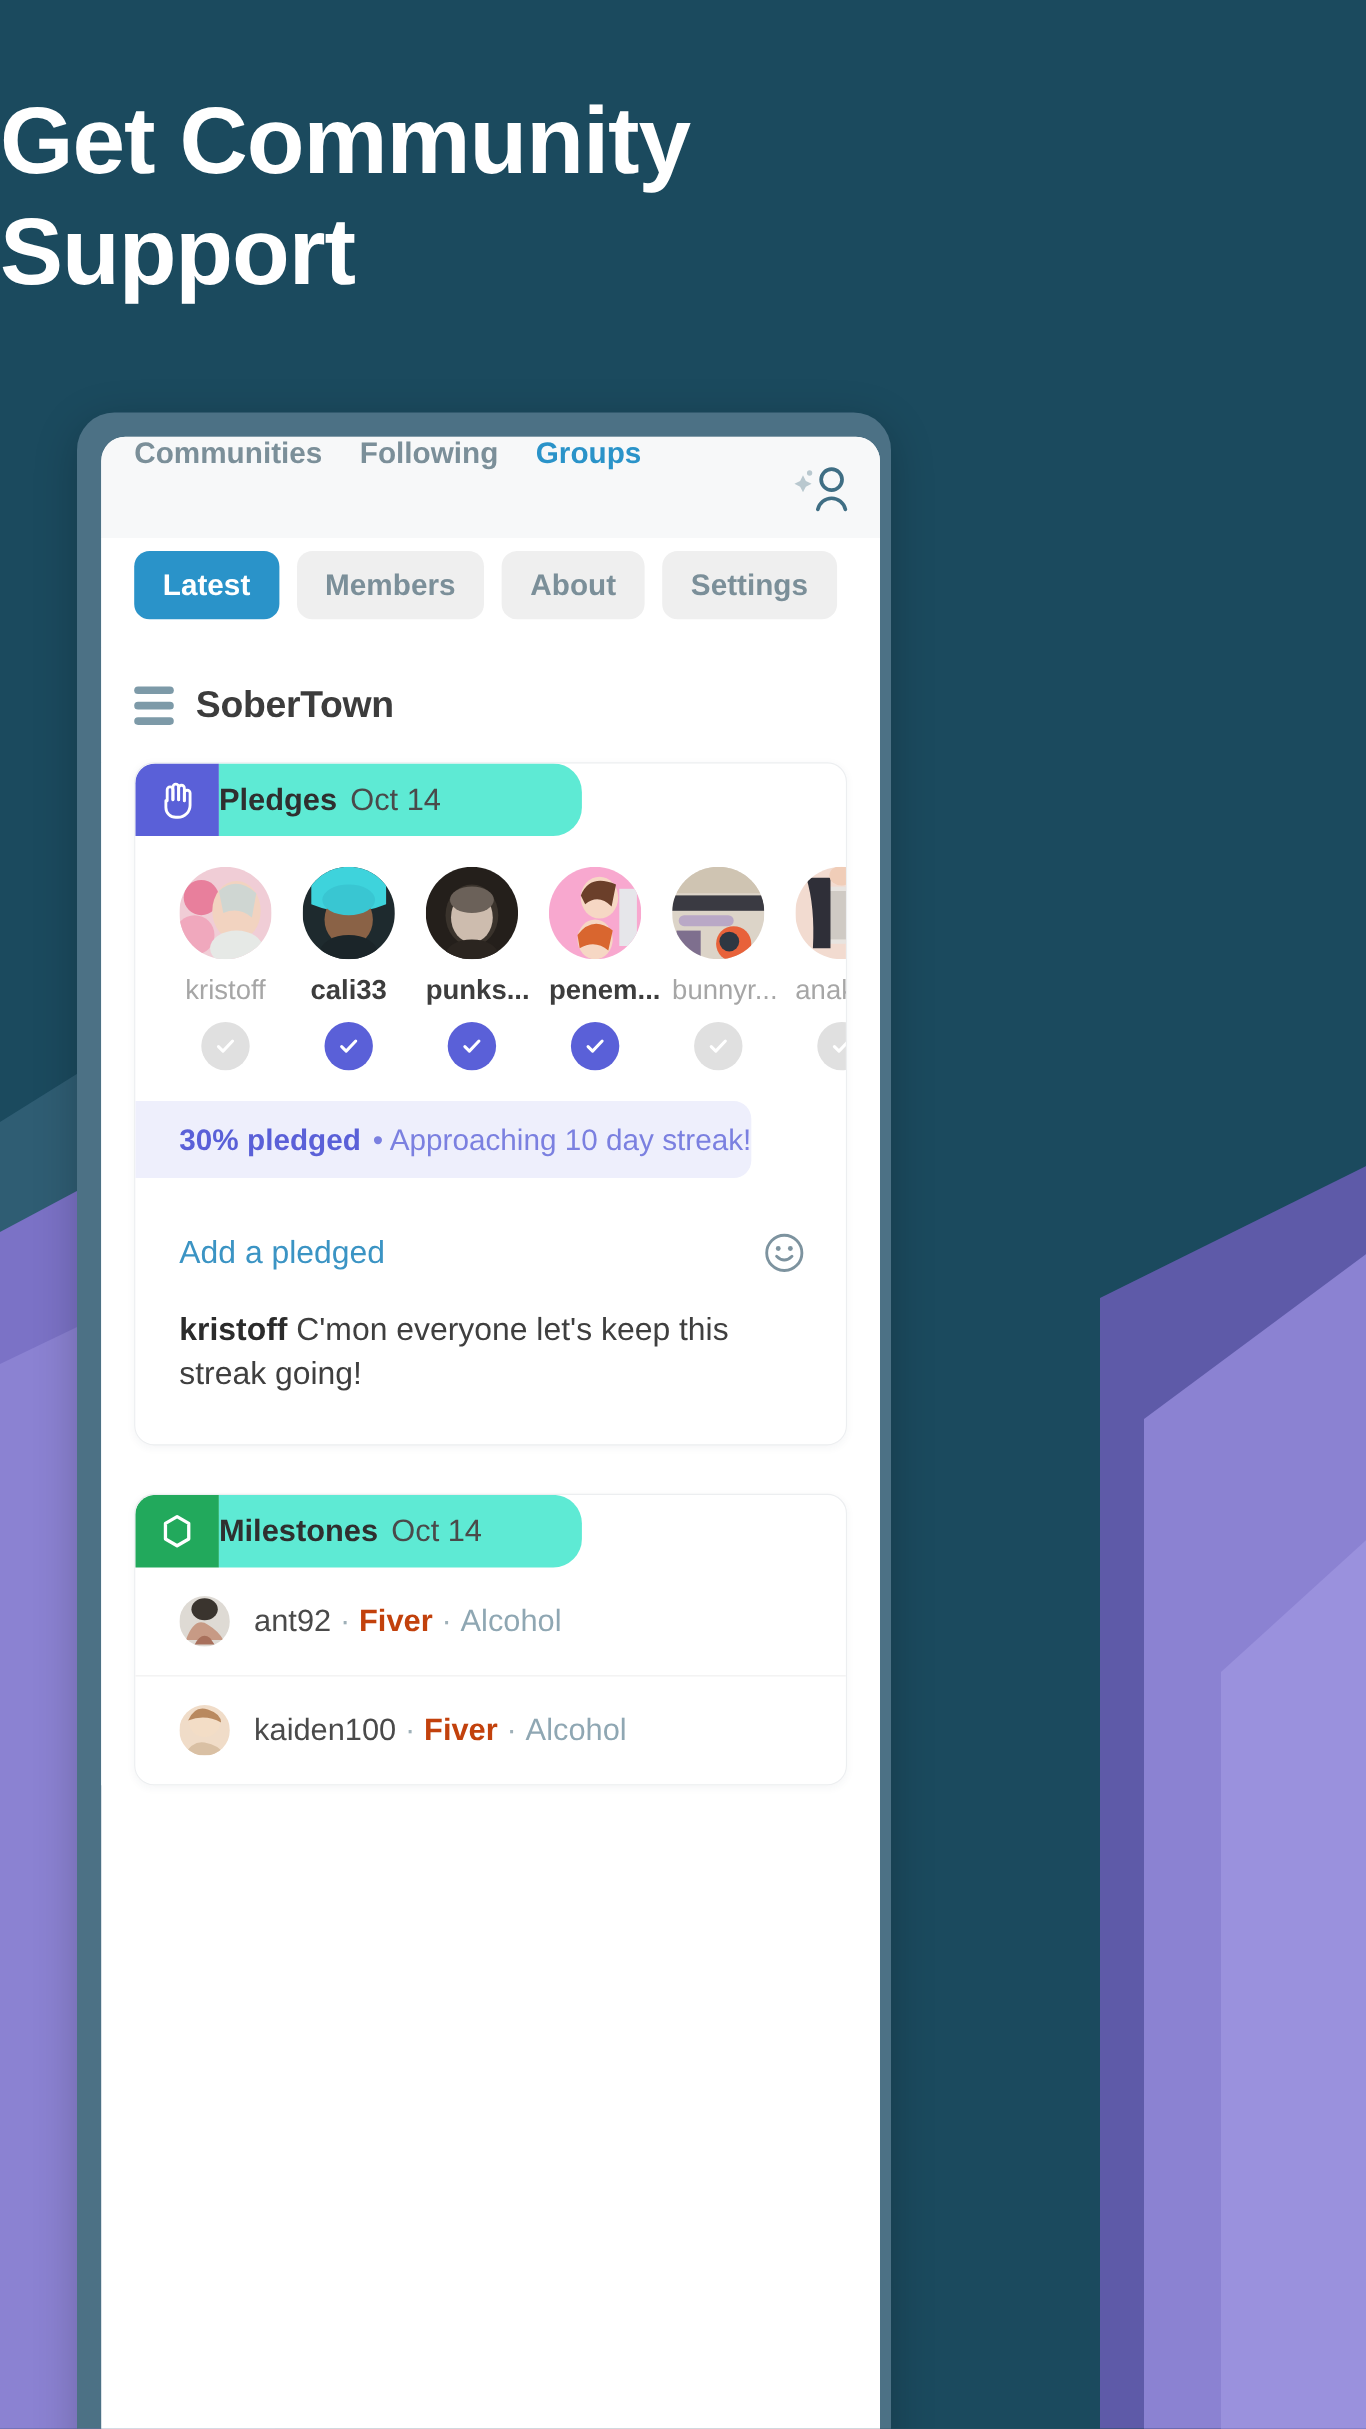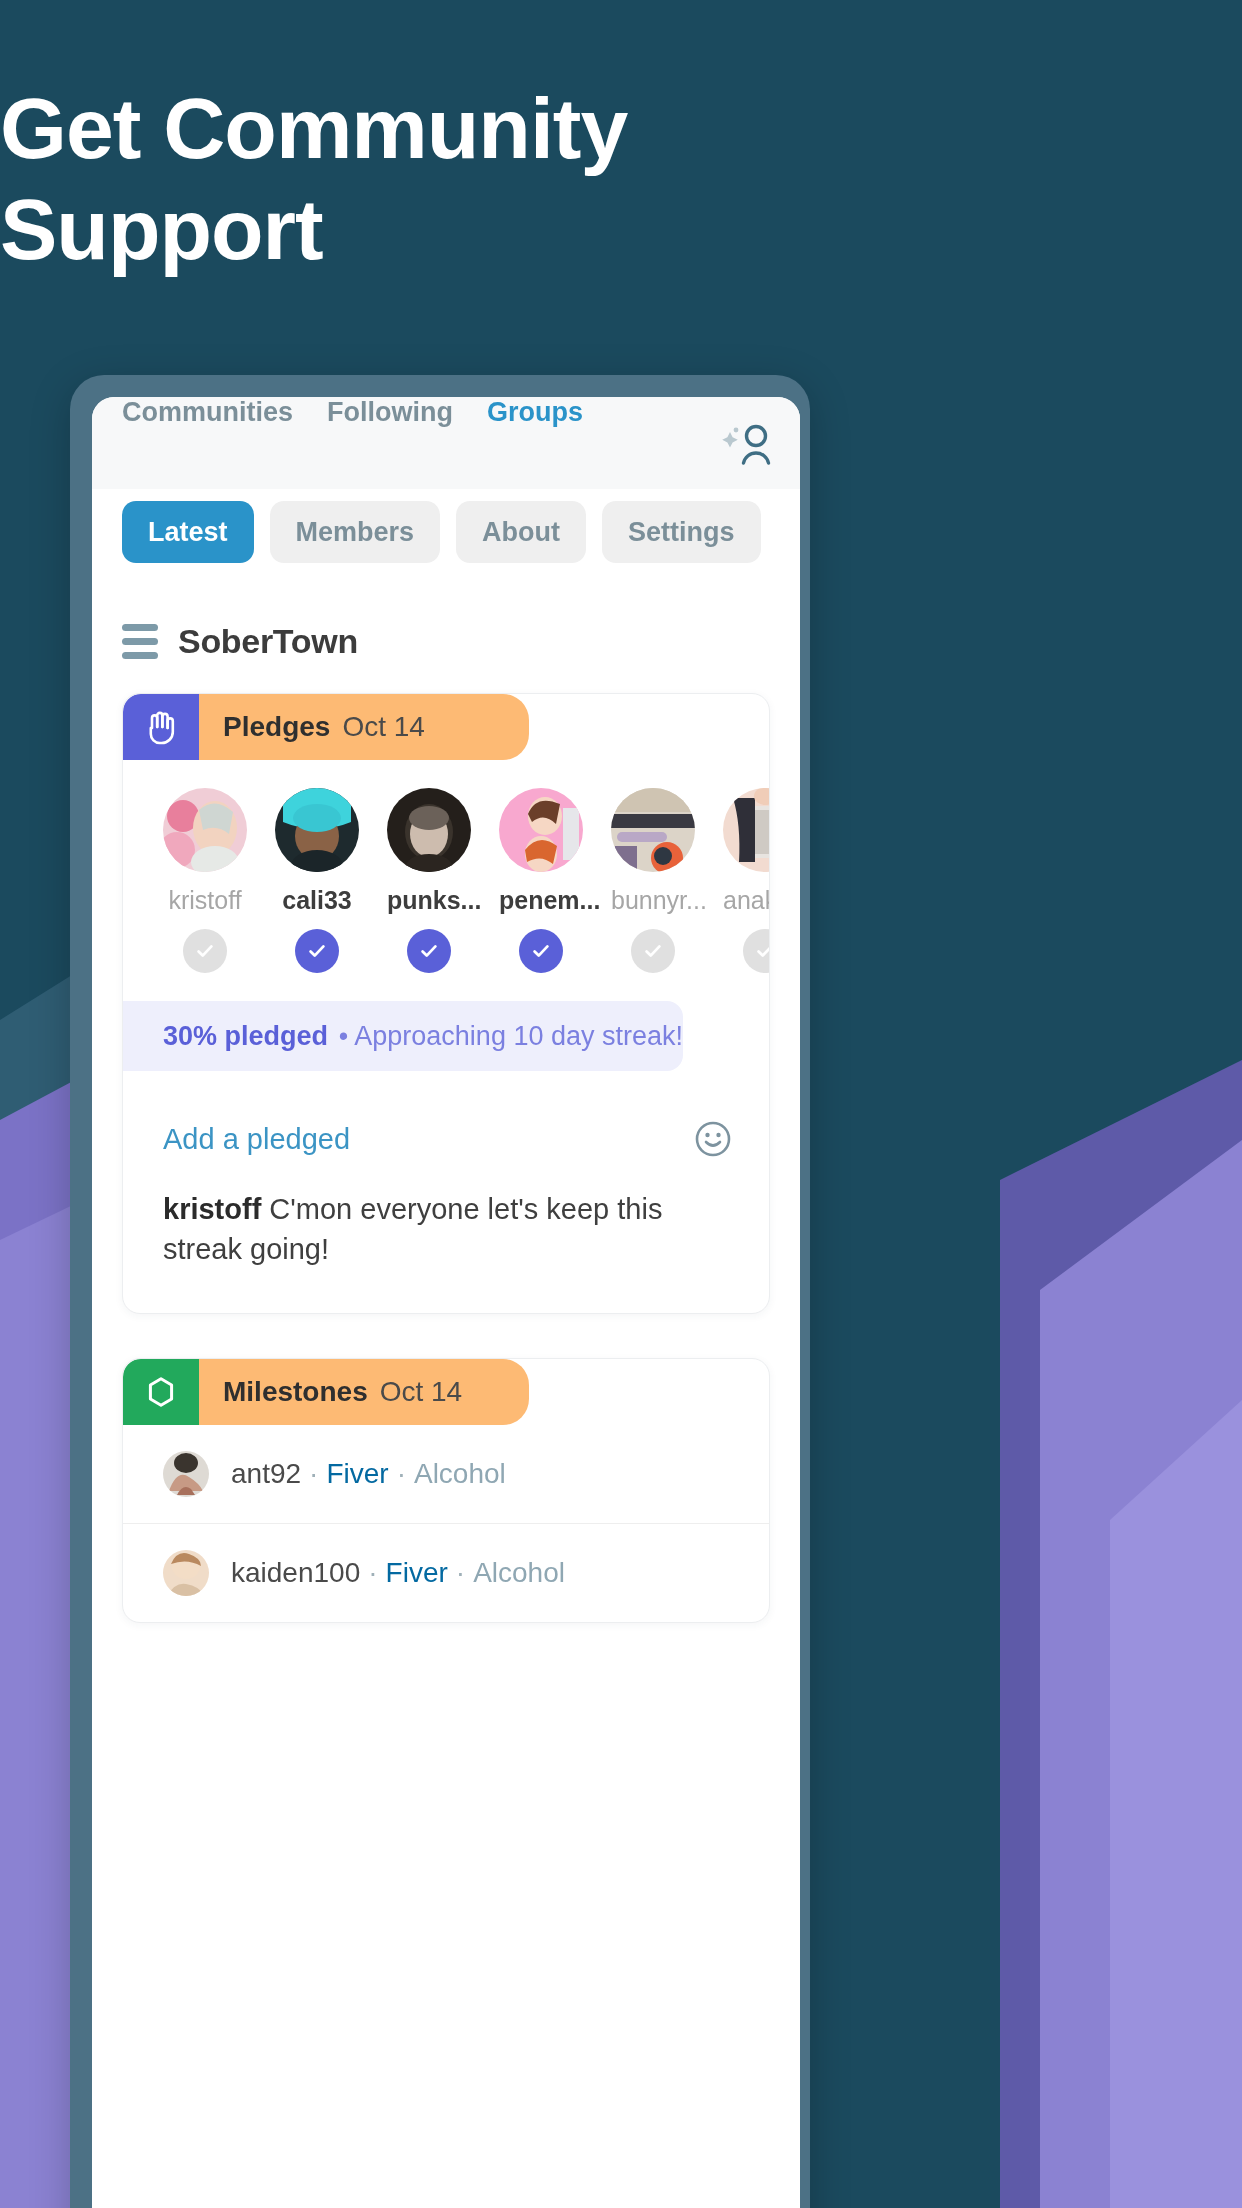--- a/index.html
+++ b/index.html
@@ -101,23 +101,22 @@
   .card-head { display:flex; align-items:stretch; height:66px; }
   .card-badge {
     width:76px;
     display:flex; align-items:center; justify-content:center;
     border-top-left-radius:18px;
   }
   .card-badge.pledges { background:#5a60d8; }
   .card-badge.milestones { background:#22a95c; }
   .card-title-wrap {
     flex:1 1 auto;
-    background:#fdba74;
+    background:#5eead4;
     display:flex; align-items:center;
-    padding-left:24px;
     border-top-right-radius:26px;
     border-bottom-right-radius:26px;
     max-width:330px;
   }
   .card-title { font-size:28px; font-weight:bold; color:#2f2f2f; }
   .card-date { font-size:28px; color:#4a4a4a; margin-left:12px; }
 
   
   #pledgers {
     display:flex;
@@ -178,21 +177,21 @@
   .mrow {
     display:flex; align-items:center;
     padding:26px 0 26px 40px;
     border-bottom:1px solid #eeeeee;
   }
   .mrow:last-child { border-bottom:none; }
   .mavatar { width:46px; height:46px; border-radius:50%; overflow:hidden; flex:0 0 46px; margin-right:22px; }
   .mtext { font-size:28px; color:#4a4a4a; white-space:nowrap; }
   .mtext .m-name { color:#4a4a4a; }
   .mtext .m-sep { color:#9fb0b8; margin:0 8px; }
-  .mtext .m-badge { font-weight:normal; color:#0369a1; }
+  .mtext .m-badge { font-weight:bold; color:#c2410c; }
   .mtext .m-cat { color:#8fa7b3; }
 </style>
 </head>
 <body>
 
 <div id="bg">
   <svg width="1242" height="2208" viewBox="0 0 1242 2208" style="position:absolute;top:0;left:0">
     <rect x="0" y="0" width="1242" height="2208" fill="#1b4a5e"></rect>
 
     <path d="M0 1020 L320 820 L320 2208 L0 2208 Z" fill="#2f5d73"></path>

